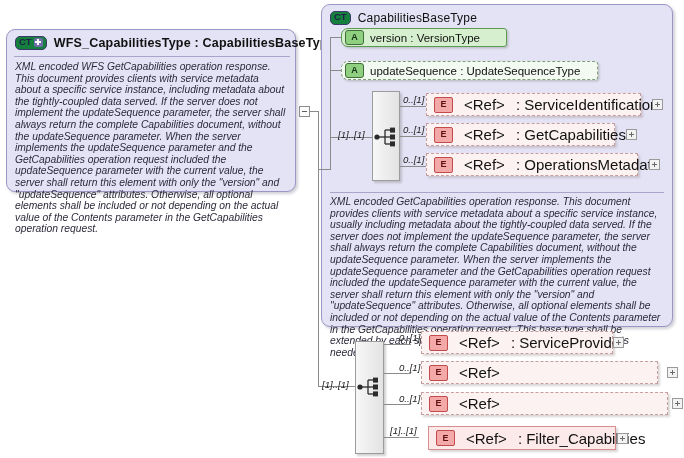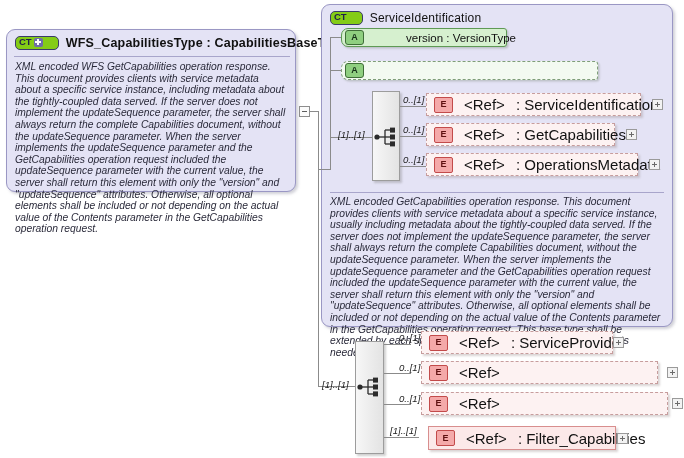--- a/index.html
+++ b/index.html
@@ -56,24 +56,24 @@
     position: absolute;
     height: 1px;
     background: #a8a5cb;
   }
 
   
   .badge-ct {
     display: inline-flex;
     align-items: center;
     gap: 2px;
-    background: #84cc16;
+    background: #15803d;
     border: 1.3px solid #3a3a6b;
     border-radius: 5px;
-    padding: 0px 15px 1px 3px;
+    padding: 0px 3px 1px 3px;
     height: 14px;
     box-sizing: border-box;
     font-size: 9.5px;
     font-weight: bold;
     color: #20204a;
     line-height: 12px;
   }
   .badge-ct .plus {
     display: inline-block;
     width: 9px; height: 9px;
@@ -113,21 +113,20 @@
   }
   .attr.optional {
     border-style: dashed;
     border-color: #7f9e79;
     background: #f3faf1;
   }
   .attr .label {
     font-size: 11.5px;
     color: #111;
     white-space: nowrap;
-    margin-left: 36px;
   }
   .badge-a {
     width: 17px; height: 13px;
     background: #8fcf80;
     border: 1.2px solid #3f6d38;
     border-radius: 3px;
     font-size: 9px;
     font-weight: bold;
     color: #17331a;
     display: flex;
@@ -245,38 +244,39 @@
     </div>
     <div class="ct-rule" style="left:7px; top:26px; width:276px;"></div>
     <div class="doc" style="left:8px; top:31px; width:272px;">XML encoded WFS GetCapabilities operation response. This document provides clients with service metadata about a specific service instance, including metadata about the tightly-coupled data served. If the server does not implement the updateSequence parameter, the server shall always return the complete Capabilities document, without the updateSequence parameter. When the server implements the updateSequence parameter and the GetCapabilities operation request included the updateSequence parameter with the current value, the server shall return this element with only the "version" and "updateSequence" attributes. Otherwise, all optional elements shall be included or not depending on the actual value of the Contents parameter in the GetCapabilities operation request.</div>
   </div>
 
   <div class="abs ct-panel" style="left:321px; top:4px; width:352px; height:323px;">
     <div class="ct-head small">
       <span class="badge-ct">
         <span>CT</span>
       </span>
-      <span class="title">ServiceIdentification</span>
+      <span class="title">CapabilitiesBaseType</span>
     </div>
     <div class="ct-rule" style="left:8px; top:187px; width:334px;"></div>
     <div class="doc" style="left:8px; top:191px; width:334px;">XML encoded GetCapabilities operation response. This document provides clients with service metadata about a specific service instance, usually including metadata about the tightly-coupled data served. If the server does not implement the updateSequence parameter, the server shall always return the complete Capabilities document, without the updateSequence parameter. When the server implements the updateSequence parameter and the GetCapabilities operation request included the updateSequence parameter with the current value, the server shall return this element with only the "version" and "updateSequence" attributes. Otherwise, all optional elements shall be included or not depending on the actual value of the Contents parameter in the GetCapabilities operation request. This base type shall be extended by each specific OWS to include the additional contents needed.</div>
   </div>
 
   <div class="ln-v" style="left:330px; top:37px; height:132px;"></div>
   <div class="ln-h" style="left:330px; top:37px; width:12px;"></div>
   <div class="ln-h" style="left:330px; top:70px; width:12px;"></div>
   <div class="ln-h" style="left:330px; top:137px; width:42px;"></div>
 
   <div class="abs attr" style="left:341px; top:28px; width:166px; height:19px;">
     <span class="badge-a">A</span>
     <span class="label">version   : VersionType</span>
   </div>
 
   <div class="abs attr optional" style="left:341px; top:61px; width:257px; height:19px;">
     <span class="badge-a">A</span>
+    <span class="label">updateSequence : UpdateSequenceType</span>
   </div>
 
   <div class="abs compositor" style="left:372px; top:91px; width:28px; height:90px;"></div>
   <svg class="seq-icon" style="left:374px; top:126px;" width="25" height="22" viewBox="0 0 25 22">
     <circle cx="3" cy="11" r="2.6" fill="#2b2b2b"></circle>
     <line x1="5" y1="11" x2="11" y2="11" stroke="#2b2b2b" stroke-width="1.3"></line>
     <line x1="11" y1="4" x2="11" y2="18" stroke="#2b2b2b" stroke-width="1.3"></line>
     <line x1="11" y1="4" x2="16" y2="4" stroke="#2b2b2b" stroke-width="1.3"></line>
     <line x1="11" y1="11" x2="16" y2="11" stroke="#2b2b2b" stroke-width="1.3"></line>
     <line x1="11" y1="18" x2="16" y2="18" stroke="#2b2b2b" stroke-width="1.3"></line>

